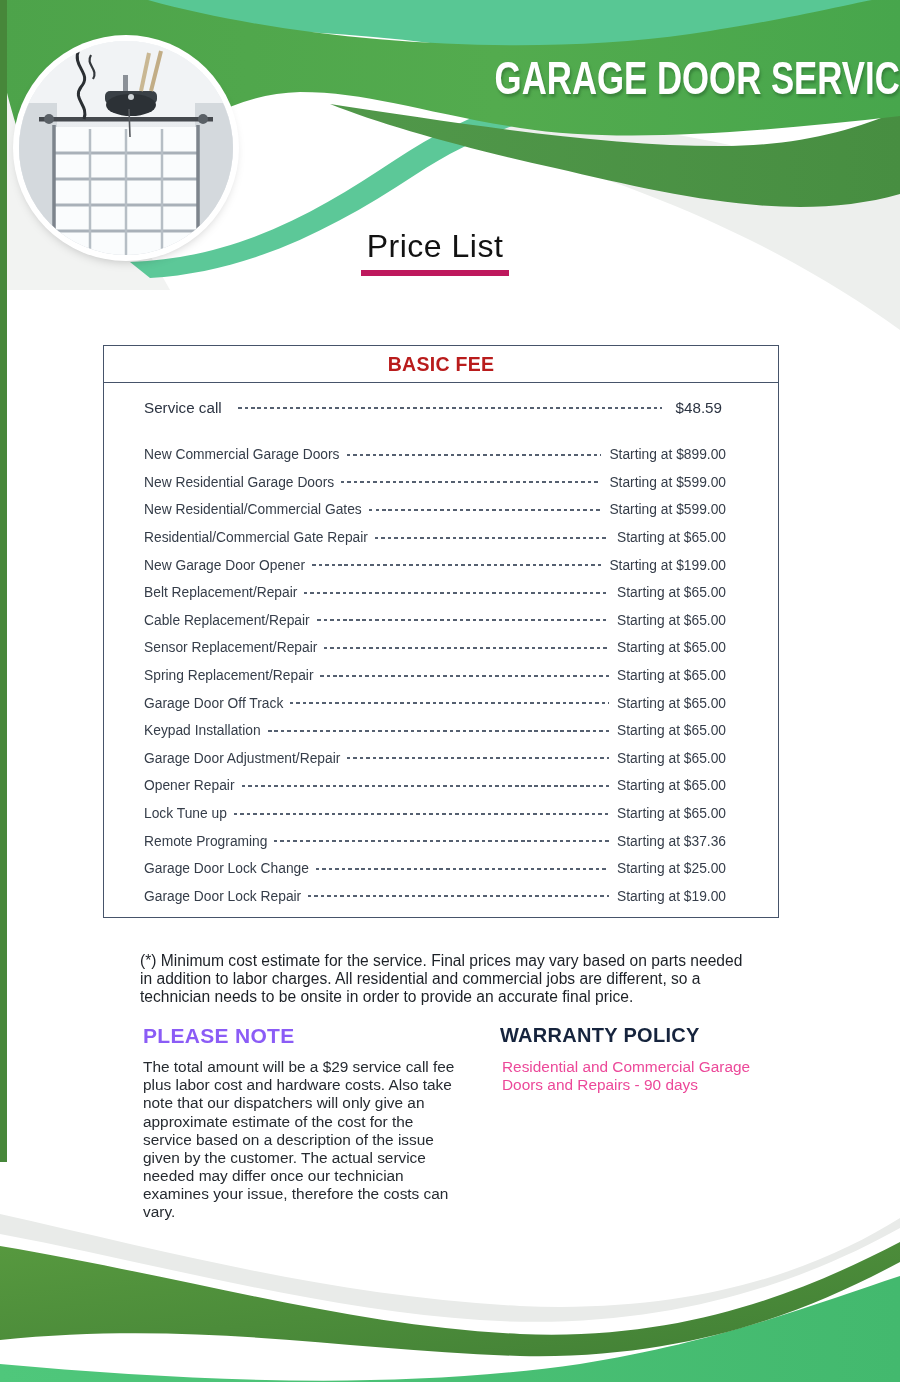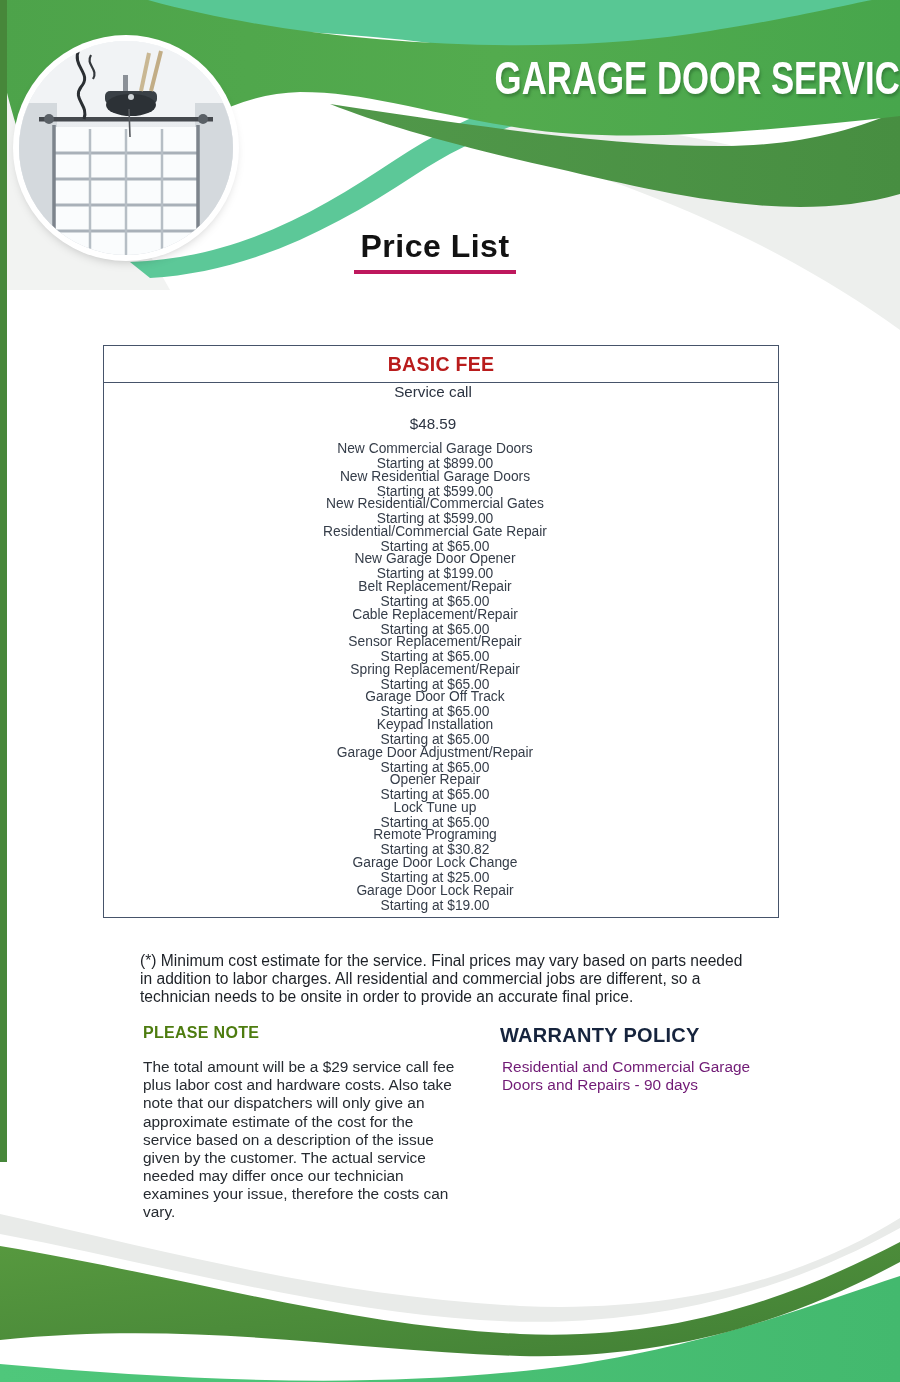--- a/index.html
+++ b/index.html
@@ -19,53 +19,53 @@
   .hero-circle svg{display:block;}
 
   
   .brand-title{position:absolute;top:50px;right:30px;width:560px;text-align:right;z-index:4;
     color:#fff;font-size:47px;font-weight:800;letter-spacing:0px;white-space:nowrap;
     transform:scaleX(.74);transform-origin:100% 50%;
     text-shadow:2px 3px 3px rgba(30,80,35,.4);}
 
   
   .page-title-wrap{position:absolute;left:0;top:228px;width:870px;text-align:center;z-index:4;}
-  .page-title{display:inline-block;color:#121212;font-size:32px;font-weight:700;letter-spacing:.5px;
-    border-bottom:4px solid #be185d;padding:0 6px 5px 6px;}
+  .page-title{display:inline-block;color:#121212;font-size:32px;font-weight:400;letter-spacing:.5px;
+    border-bottom:6px solid #be185d;padding:0 6px 5px 6px;}
 
   
   .price-table{position:absolute;left:103px;top:345px;width:676px;z-index:4;
     border:1.4px solid #46546a;background:#fff;box-sizing:border-box;}
   .table-header{height:36px;display:flex;align-items:center;justify-content:center;
     color:#b91c1c;font-size:19.5px;font-weight:800;letter-spacing:.3px;}
   .table-header.other{border-top:1.4px solid #46546a;border-bottom:1.4px solid #46546a;height:37px;}
   .table-header.basic{border-bottom:1.4px solid #46546a;}
   .basic-rows .fee-row{height:49px;font-size:15.2px;padding:0 56px 0 40px;color:#2c3442;}
   .basic-rows .leader{margin:0 14px 0 16px;}
   .other-rows{padding:9px 0 7px 0;text-align:right;}
   .other-rows .fee-row{height:27.6px;font-size:13.8px;padding:0 52px 0 40px;color:#353d49;}
-  .fee-row{display:flex;align-items:center;flex-direction:column;}
+  .fee-row{display:flex;align-items:center;}
   .fee-label{white-space:nowrap;}
   .fee-price{white-space:nowrap;}
   .leader{flex:1 1 auto;align-self:center;height:2px;margin:0 8px 0 7px;
     background:repeating-linear-gradient(90deg,#556070 0 3.5px,transparent 3.5px 6.5px);}
 
   
   .footnote{position:absolute;left:140px;top:952px;width:618px;z-index:4;
     color:#1d2127;font-size:15.6px;line-height:1.17;}
 
   
-  .note-heading{position:absolute;left:143px;top:1024px;z-index:4;color:#4d7c0f;
-    font-size:16px;font-weight:800;letter-spacing:.3px;}
+  .note-heading{position:absolute;left:143px;top:1024px;z-index:4;color:#8b5cf6;
+    font-size:21px;font-weight:800;letter-spacing:.3px;}
   .warranty-heading{position:absolute;left:500px;top:1024px;z-index:4;color:#16243d;
     font-size:20px;font-weight:800;letter-spacing:.3px;}
   .note-body{position:absolute;left:143px;top:1058px;width:320px;z-index:4;
     color:#262b31;font-size:15.4px;line-height:1.18;}
   .warranty-body{position:absolute;left:502px;top:1058px;width:258px;z-index:4;
-    color:#701a75;font-size:15.4px;line-height:1.18;}
+    color:#ec4899;font-size:15.4px;line-height:1.18;}
 </style>
 </head>
 <body>
 
 <div class="page">
 
   <svg class="header-waves" viewBox="0 0 900 335" preserveAspectRatio="none" aria-hidden="true">
     <defs>
       <linearGradient id="gGreen" x1="0" y1="0" x2="1" y2="0">
         <stop offset="0" stop-color="#4da34a"></stop>
@@ -245,21 +245,21 @@
           <span class="fee-price">Starting at $65.00</span>
         </div>
         <div class="fee-row">
           <span class="fee-label">Lock Tune up</span>
           <span class="leader"></span>
           <span class="fee-price">Starting at $65.00</span>
         </div>
         <div class="fee-row">
           <span class="fee-label">Remote Programing</span>
           <span class="leader"></span>
-          <span class="fee-price">Starting at $30.82</span>
+          <span class="fee-price">Starting at $37.36</span>
         </div>
         <div class="fee-row">
           <span class="fee-label">Garage Door Lock Change</span>
           <span class="leader"></span>
           <span class="fee-price">Starting at $25.00</span>
         </div>
         <div class="fee-row">
           <span class="fee-label">Garage Door Lock Repair</span>
           <span class="leader"></span>
           <span class="fee-price">Starting at $19.00</span>

